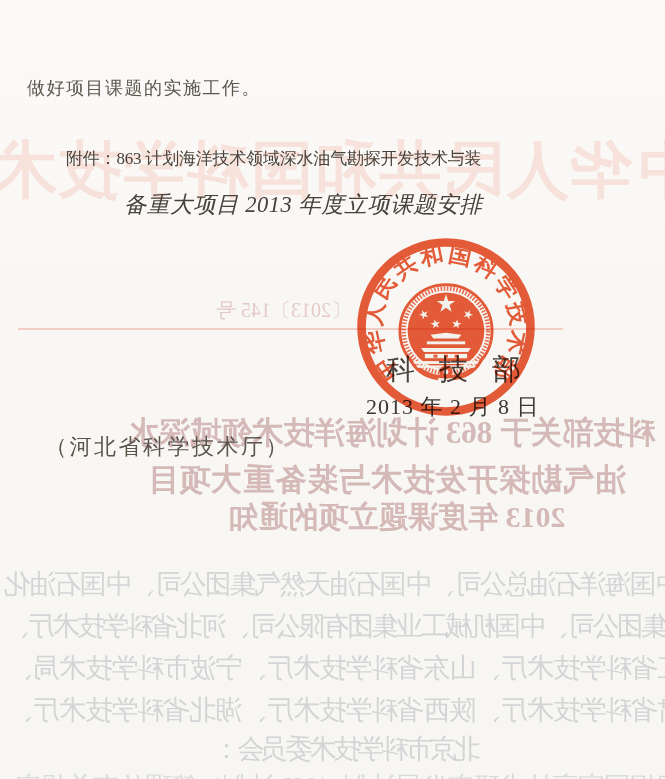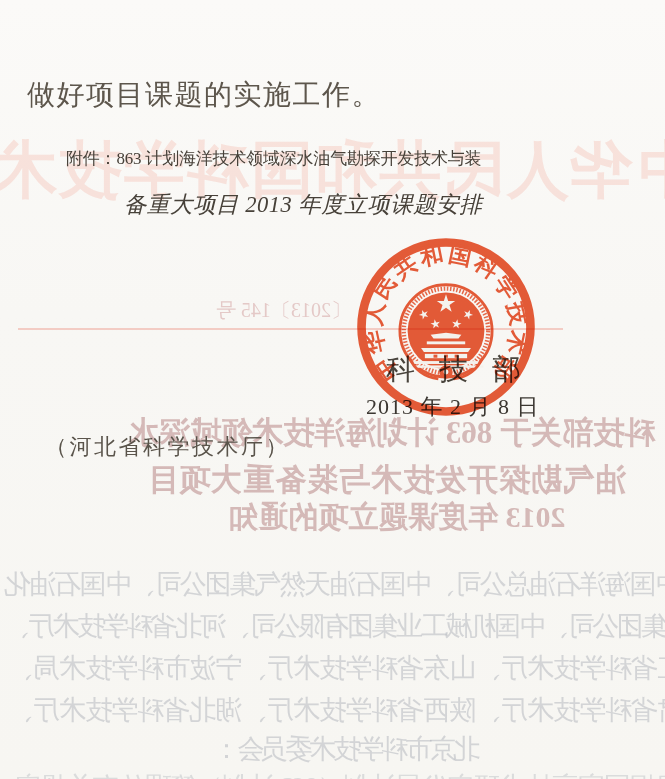--- a/index.html
+++ b/index.html
@@ -8,21 +8,21 @@
     font-family:"Liberation Serif","DejaVu Serif",serif;
     background:#e9e8e4;
   }
   .page{
     position:relative;width:665px;height:779px;overflow:hidden;
     background:linear-gradient(180deg,#fbfaf8 0%,#f8f7f4 40%,#f7f6f2 100%);
   }
   .abs{position:absolute;white-space:nowrap;}
 
   
-  .body-line{left:27px;top:76px;font-size:28px;color:#5d564c;letter-spacing:1.5px;}
+  .body-line{left:27px;top:76px;font-size:18px;color:#5d564c;letter-spacing:1.5px;}
   .attach1{left:66px;top:147px;font-size:17px;color:#474139;letter-spacing:-0.2px;}
   .attach2{left:124px;top:189px;font-size:22.5px;color:#474139;letter-spacing:0.5px;font-style:italic;}
   .signer{left:386px;top:350px;font-size:29px;color:#4a453e;letter-spacing:24px;mix-blend-mode:multiply;}
   .date-line{left:366px;top:392px;font-size:22px;color:#3c3833;letter-spacing:1px;mix-blend-mode:multiply;}
   .disclosure{left:45px;top:432px;font-size:22px;color:#5a544b;letter-spacing:2.5px;}
 
   
   .mir{transform:scaleX(-1);}
   .bleed-letterhead{left:-72px;top:128px;font-size:62px;font-weight:bold;
     color:rgba(238,136,115,0.20);letter-spacing:2px;}

